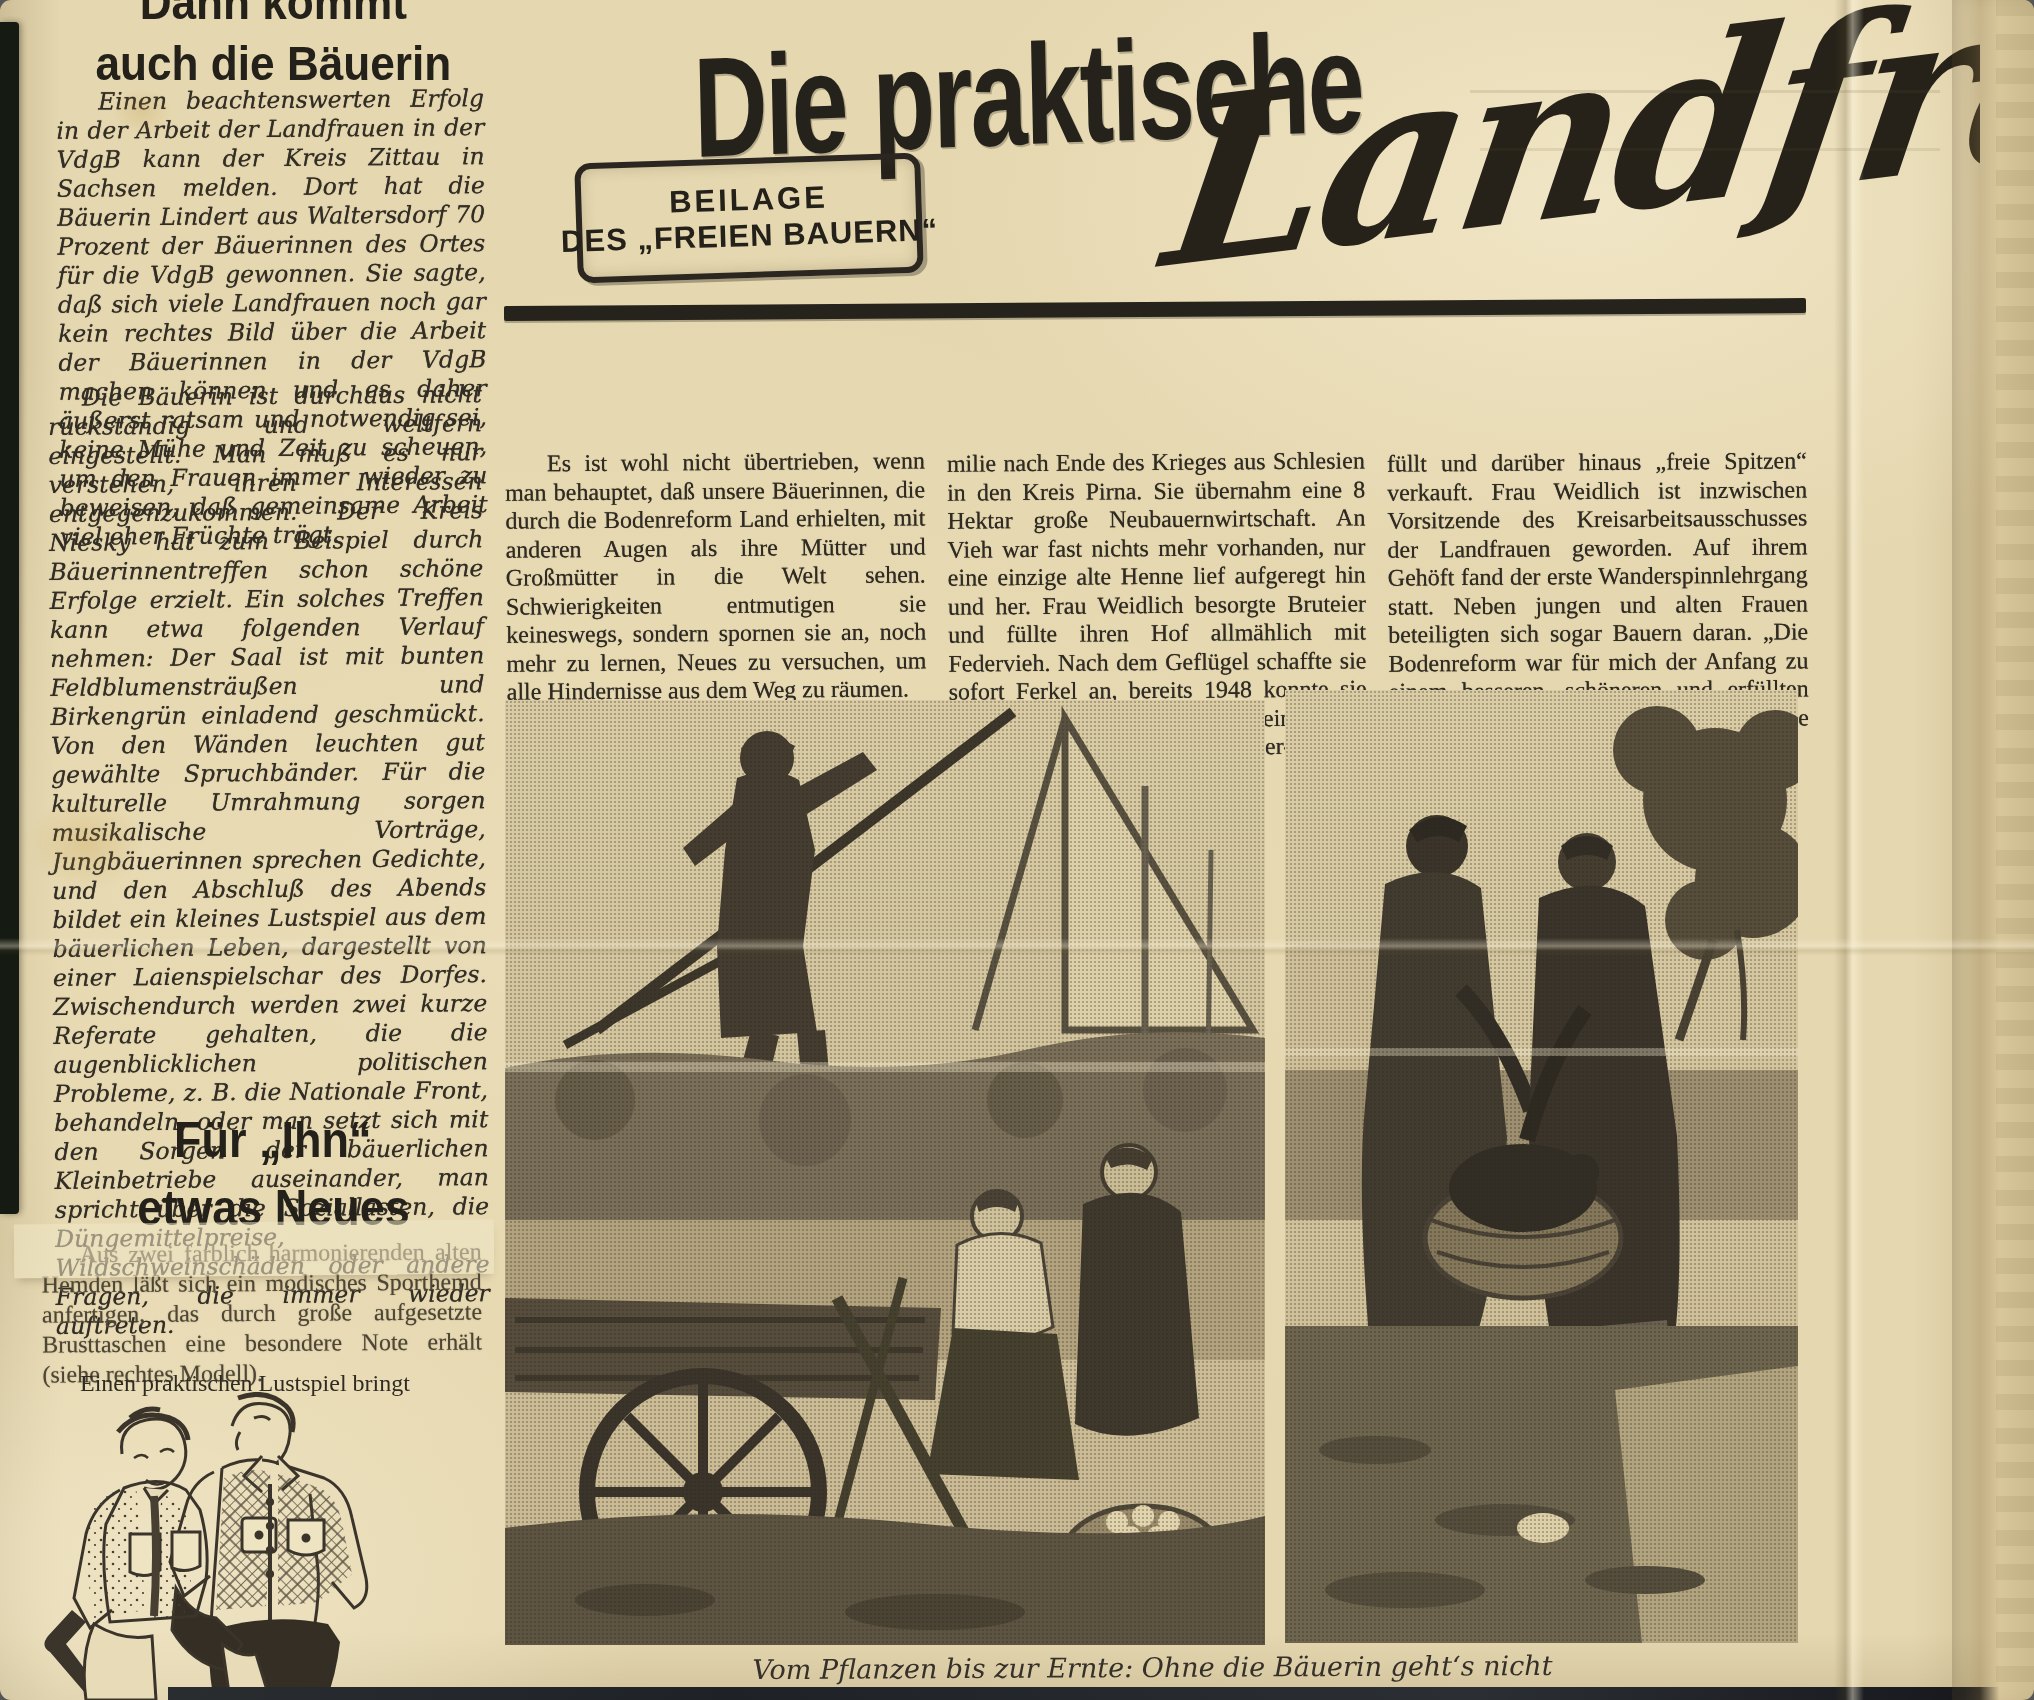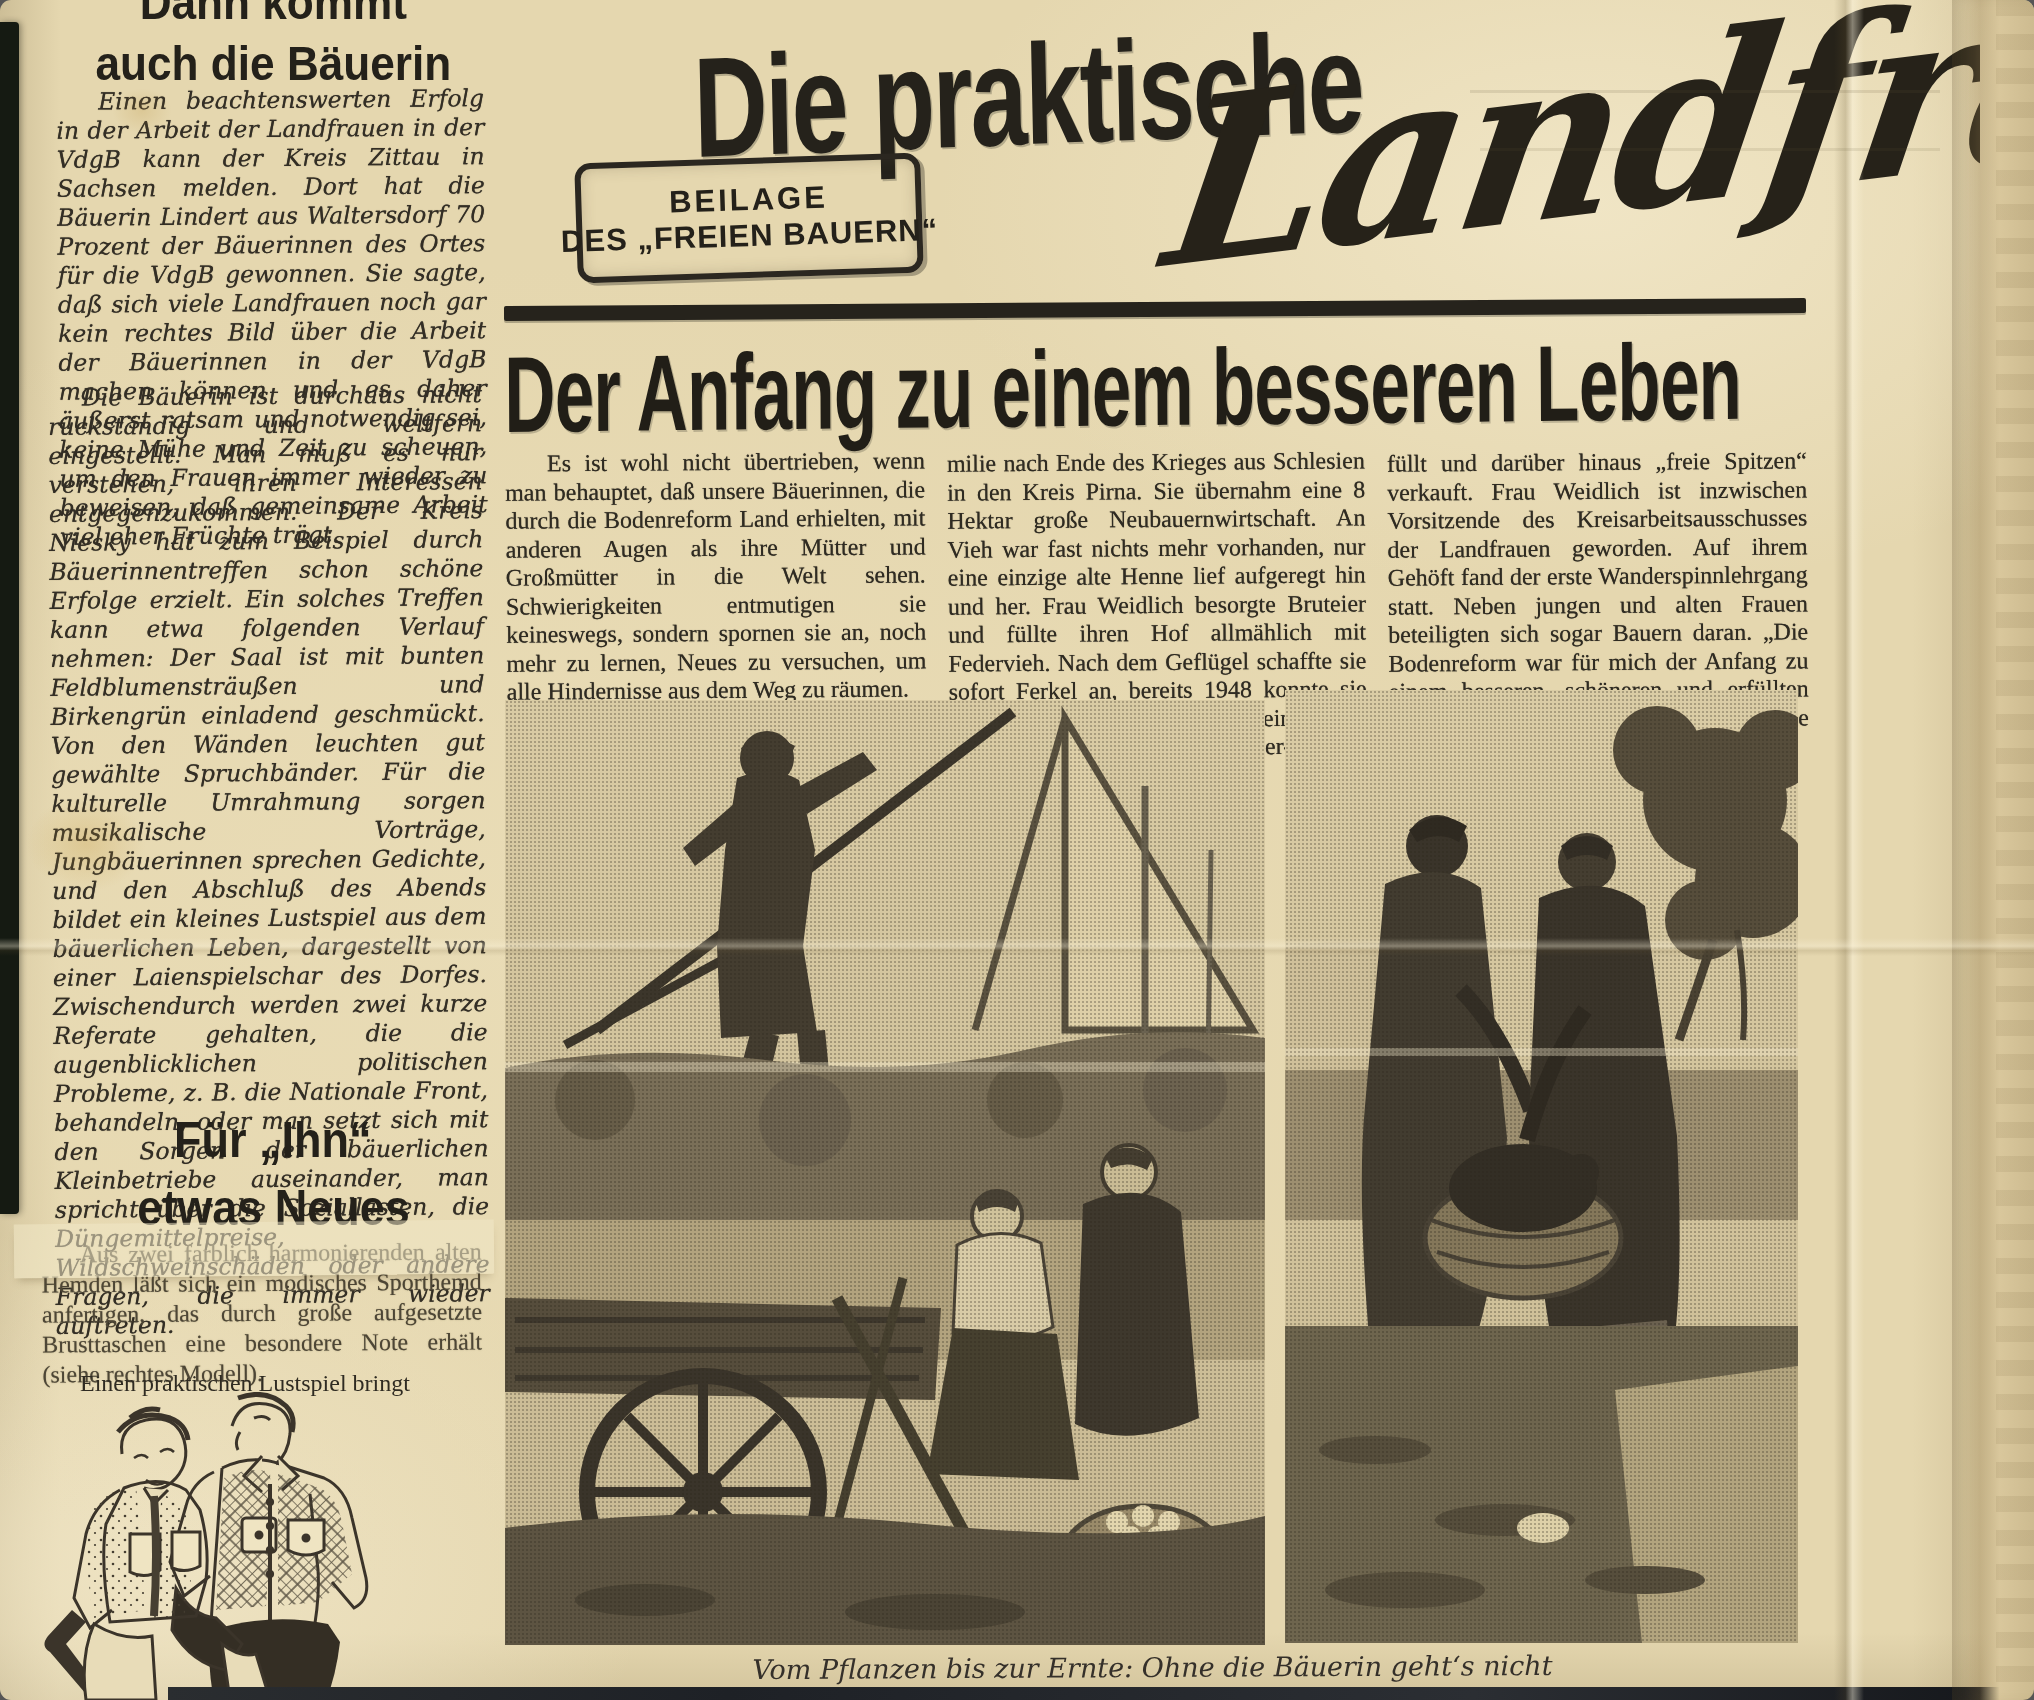--- a/index.html
+++ b/index.html
@@ -125,24 +125,20 @@
   <div class="abs" style="left:576px;top:158px;width:334px;height:108px;border:6px solid #2b2720;border-radius:16px;
               transform:rotate(-1.8deg);box-shadow:4px 3px 0 rgba(43,39,32,.35), inset 0 0 14px rgba(90,80,55,.25);
               display:flex;flex-direction:column;align-items:center;justify-content:center;">
     <span class="cond" style="font-size:31px;letter-spacing:3px;line-height:36px;">BEILAGE</span>
     <span class="cond nowrap" style="font-size:31px;letter-spacing:1px;line-height:36px;">DES „FREIEN BAUERN“</span>
   </div>
 
   <div class="abs" style="left:504px;top:302px;width:1302px;height:15px;background:#26231c;transform:rotate(-.35deg);
               box-shadow:0 2px 0 rgba(38,35,28,.3);border-radius:2px;"></div>
 
-  <div class="abs" style="left:504px;top:332px;width:1320px;height:110px;">
-    <span class="cond nowrap" style="display:inline-block;font-size:108px;letter-spacing:-1px;color:#211e17;
-                 transform:scaleX(.655) rotate(-.4deg);transform-origin:left top;text-shadow:2px 2px 0 rgba(33,30,23,.22);">Der Anfang zu einem besseren Leben</span>
-  </div>
 
   <div class="roman soft" style="position:absolute;left:506px;top:448px;width:420px;font-size:24px;line-height:28.5px;transform:rotate(-.45deg);">
     <p>Es ist wohl nicht übertrieben, wenn man behauptet, daß unsere Bäuerinnen, die durch die Bodenreform Land erhielten, mit anderen Augen als ihre Mütter und Großmütter in die Welt sehen. Schwierigkeiten entmutigen sie keineswegs, sondern spornen sie an, noch mehr zu lernen, Neues zu versuchen, um alle Hindernisse aus dem Weg zu räumen.</p>
     <p style="margin-top:22px;">Frau Weidlich kam mit ihrer Fa-</p>
   </div>
   <div class="roman soft" style="position:absolute;left:948px;top:448px;width:418px;font-size:24px;line-height:28.5px;transform:rotate(-.45deg);">
     <p style="text-indent:0;">milie nach Ende des Krieges aus Schlesien in den Kreis Pirna. Sie übernahm eine 8 Hektar große Neubauernwirtschaft. An Vieh war fast nichts mehr vorhanden, nur eine einzige alte Henne lief aufgeregt hin und her. Frau Weidlich besorgte Bruteier und füllte ihren Hof allmählich mit Federvieh. Nach dem Geflügel schaffte sie sofort Ferkel an, bereits 1948 konnte sie über 200 Kilogramm Schweinefleisch abliefern. Immer wurde das Soll er-</p>
   </div>
   <div class="roman soft" style="position:absolute;left:1388px;top:448px;width:420px;font-size:24px;line-height:28.5px;transform:rotate(-.45deg);">
     <p style="text-indent:0;">füllt und darüber hinaus „freie Spitzen“ verkauft. Frau Weidlich ist inzwischen Vorsitzende des Kreisarbeitsausschusses der Landfrauen geworden. Auf ihrem Gehöft fand der erste Wanderspinnlehrgang statt. Neben jungen und alten Frauen beteiligten sich sogar Bauern daran. „Die Bodenreform war für mich der Anfang zu einem besseren, schöneren und erfüllten Leben“ — das ist der Sinn der Worte, die man immer wieder von ihr hört.</p>

